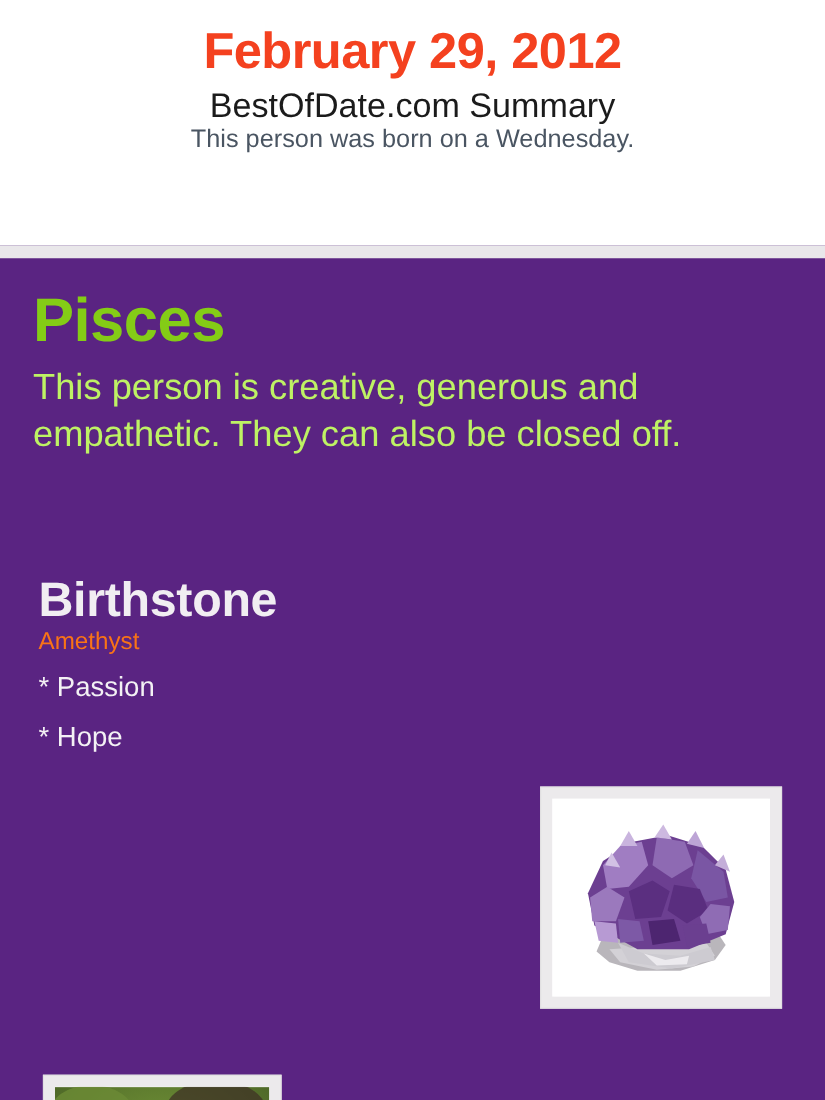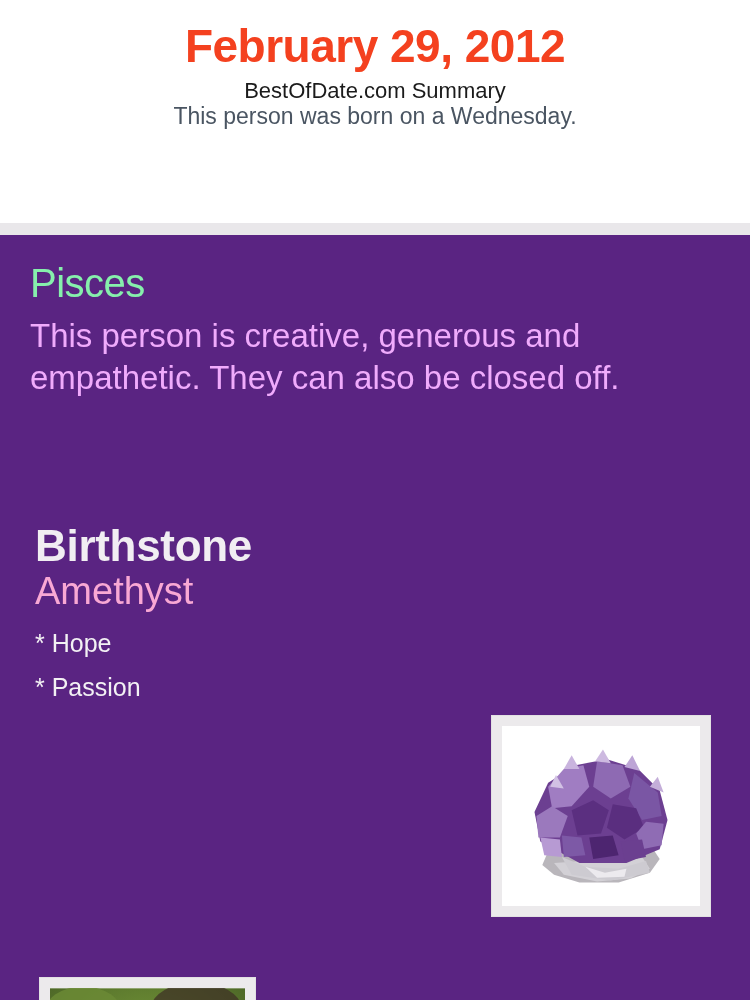--- a/index.html
+++ b/index.html
@@ -18,21 +18,21 @@
     text-align:center;
   }
   .date-title {
     font-size:46px;
     font-weight:bold;
     color:#f4411f;
     letter-spacing:-0.5px;
     line-height:1.08;
   }
   .site-summary {
-    font-size:22px;
+    font-size:31px;
     color:#1b1b1b;
     margin-top:7px;
     line-height:1.12;
   }
   .born-line {
     font-size:23px;
     color:#4a5562;
     margin-top:0;
     line-height:1.15;
   }
@@ -45,45 +45,45 @@
   .body-panel {
     position:relative;
     height:812px;
     background:#5a2482;
     padding:0 30px;
   }
 
   
   .zodiac-block { padding-top:28px; }
   .zodiac-name {
-    font-size:40px;
-    font-weight:normal;
-    color:#86efac;
+    font-size:56px;
+    font-weight:bold;
+    color:#84cc16;
     line-height:1.0;
     letter-spacing:-0.5px;
   }
   .zodiac-desc {
     font-size:33px;
-    color:#f0abfc;
+    color:#bef264;
     line-height:1.28;
     margin-top:12px;
     max-width:680px;
   }
 
   
   .section-heading {
     font-size:44px;
     font-weight:bold;
     color:#f1eef2;
     line-height:1.05;
     letter-spacing:-0.3px;
   }
   .section-sub {
-    font-size:38px;
-    color:#f9a8d4;
+    font-size:22px;
+    color:#f97316;
     line-height:1.1;
     margin-top:2px;
   }
   .bullet-list { margin-top:8px; }
   .bullet-item {
     font-size:25px;
     color:#f3f1f4;
     line-height:1.78;
   }
 
@@ -147,22 +147,22 @@
 
   <div class="zodiac-block">
     <div class="zodiac-name">Pisces</div>
     <div class="zodiac-desc">This person is creative, generous and empathetic. They can also be closed off.</div>
   </div>
 
   <div class="birthstone-block">
     <div class="section-heading">Birthstone</div>
     <div class="section-sub">Amethyst</div>
     <div class="bullet-list">
+      <div class="bullet-item">* Passion</div>
       <div class="bullet-item">* Hope</div>
-      <div class="bullet-item">* Passion</div>
     </div>
   </div>
 
   <div class="photo-frame frame-amethyst">
     <div class="photo-inner">
       <svg class="amethyst-svg" viewBox="0 0 200 184" preserveAspectRatio="xMidYMid meet">
         <rect x="0" y="0" width="200" height="184" fill="#ffffff"></rect>
 
         <path d="M46 128 L40 142 L52 152 L78 160 L118 160 L150 150 L160 136 L152 124 Z" fill="#b9b6bb"></path>
         <path d="M52 140 L62 152 L96 159 L130 156 L150 146 L142 134 Z" fill="#d3d1d6"></path>

